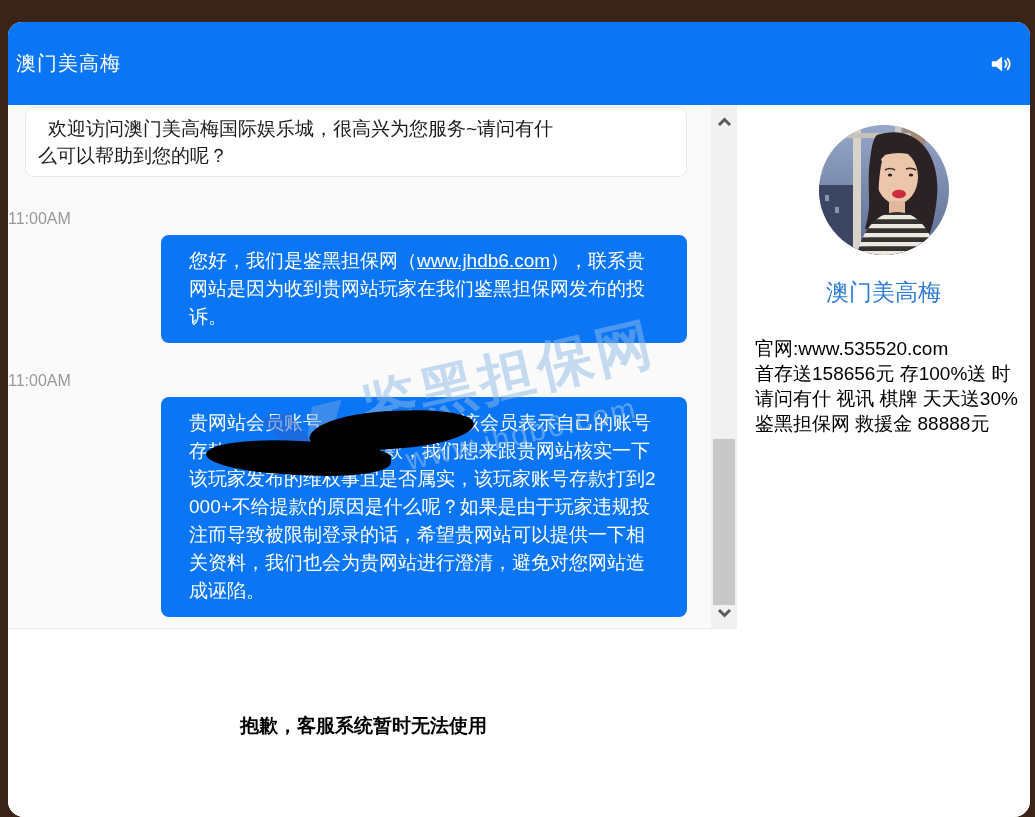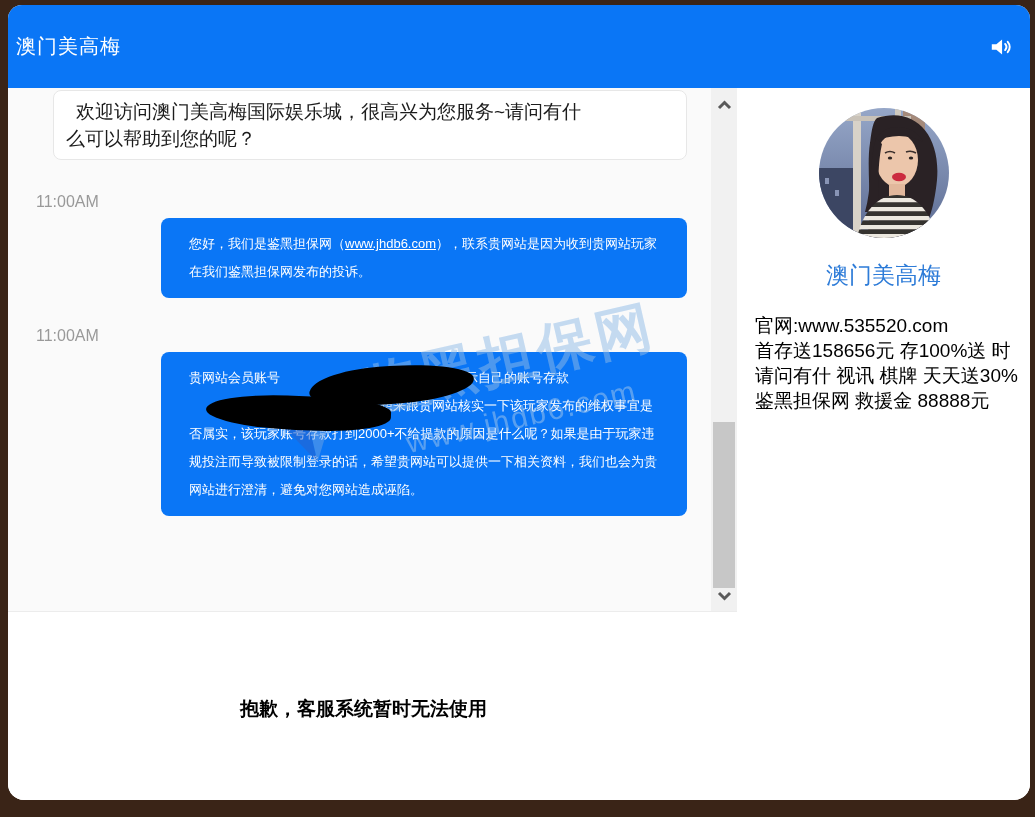--- a/index.html
+++ b/index.html
@@ -3,56 +3,56 @@
 <meta charset="utf-8">
 <style>
   html,body { margin:0; padding:0; }
   body {
     width:1035px; height:817px;
     background:#3a2417;
     font-family:"Liberation Sans","DejaVu Sans",sans-serif;
     overflow:hidden; position:relative;
   }
   .card {
-    position:absolute; left:8px; top:5px; width:1022px; height:795px;
+    position:absolute; left:8px; top:22px; width:1022px; height:795px;
     background:#ffffff; border-radius:14px 14px 16px 16px;
     overflow:hidden; display:flex; flex-direction:column;
   }
   
   .header {
     flex:0 0 83px; height:83px; background:#0a76f6;
     display:flex; align-items:center; justify-content:space-between;
     padding:0 14px 0 8px; box-sizing:border-box;
   }
   .header-title { color:#ffffff; font-size:20px; letter-spacing:1px; }
   .speaker { width:30px; height:30px; display:flex; align-items:center; justify-content:center; cursor:pointer; }
   
   .main { display:flex; flex:0 0 524px; height:524px; }
   .chat {
     position:relative; width:729px; flex:0 0 729px;
     background:#fafafa; border-bottom:1px solid #ececec;
-    overflow:hidden; box-sizing:border-box;padding-left:28px;
+    overflow:hidden; box-sizing:border-box;
   }
   .msg-welcome {
     margin:2px 50px 0 17px;
     background:#ffffff; border:1px solid #e7e7e7; border-radius:8px;
     padding:7px 12px; font-size:19px; line-height:27px; color:#1c1c1c;
   }
   .msg-welcome .wline:first-child { text-indent:10px; }
   .ts {
     margin-top:32px; height:20px; line-height:20px;
     text-align:left; padding-right:50px;
     color:#999999; font-size:16px;
   }
   .ts2 { margin-top:28px; }
   .bubble {
     position:relative;
     margin:6px 50px 0 auto; width:526px; box-sizing:border-box;
     background:#0a76f6; color:#ffffff; border-radius:8px;
-    padding:12px 28px; font-size:13px; line-height:28px;
+    padding:12px 28px; font-size:19px; line-height:28px;
     word-break:break-all;
   }
   .bubble a { color:#ffffff; text-decoration:underline; cursor:pointer; }
   .spacer1 { display:inline-block; width:120px; height:8px; }
   .spacer2 { display:inline-block; width:100px; height:8px; }
   .redact { position:absolute; background:#000000; z-index:6; }
   .redact1 { left:148px; top:14px; width:165px; height:38px;
              border-radius:46% 54% 50% 50% / 62% 50% 55% 45%; transform:rotate(-4deg); }
   .redact2 { left:45px; top:44px; width:185px; height:34px;
              border-radius:50% 50% 44% 56% / 55% 45% 52% 60%; transform:rotate(2deg); }
@@ -66,21 +66,21 @@
   .wm-url { font-size:30px; color:#a5c8ec; letter-spacing:2px; margin-top:4px; text-align:center; }
   
   .scrollbar { position:absolute; right:0; top:0; bottom:0; width:26px; background:#f1f1f1; z-index:8; }
   .sb-btn { position:absolute; left:0; width:26px; height:24px; display:flex; align-items:center; justify-content:center; cursor:pointer; }
   .sb-up { top:5px; } .sb-down { bottom:3px; }
   .sb-thumb { position:absolute; left:2px; right:2px; top:334px; height:166px; background:#c7c7c7; cursor:pointer; }
   
   .sidebar { flex:1; background:#ffffff; padding-top:20px; box-sizing:border-box; }
   .avatar { width:130px; height:130px; border-radius:50%; margin:0 auto; overflow:hidden; display:block; }
   .agent-name { text-align:center; margin-top:22px; font-size:23px; color:#2e7cd8; }
-  .promo { margin:22px 10px 0 18px; font-size:19px; line-height:25px; color:#000000; }
+  .promo { margin:28px 10px 0 18px; font-size:19px; line-height:25px; color:#000000; }
   
   .bottom { flex:1; background:#ffffff; position:relative; }
   .notice { position:absolute; left:232px; top:84px; font-size:19px; color:#000000;font-weight:bold; }
 </style>
 </head>
 <body>
 
 <div class="card">
 
   <div class="header">

